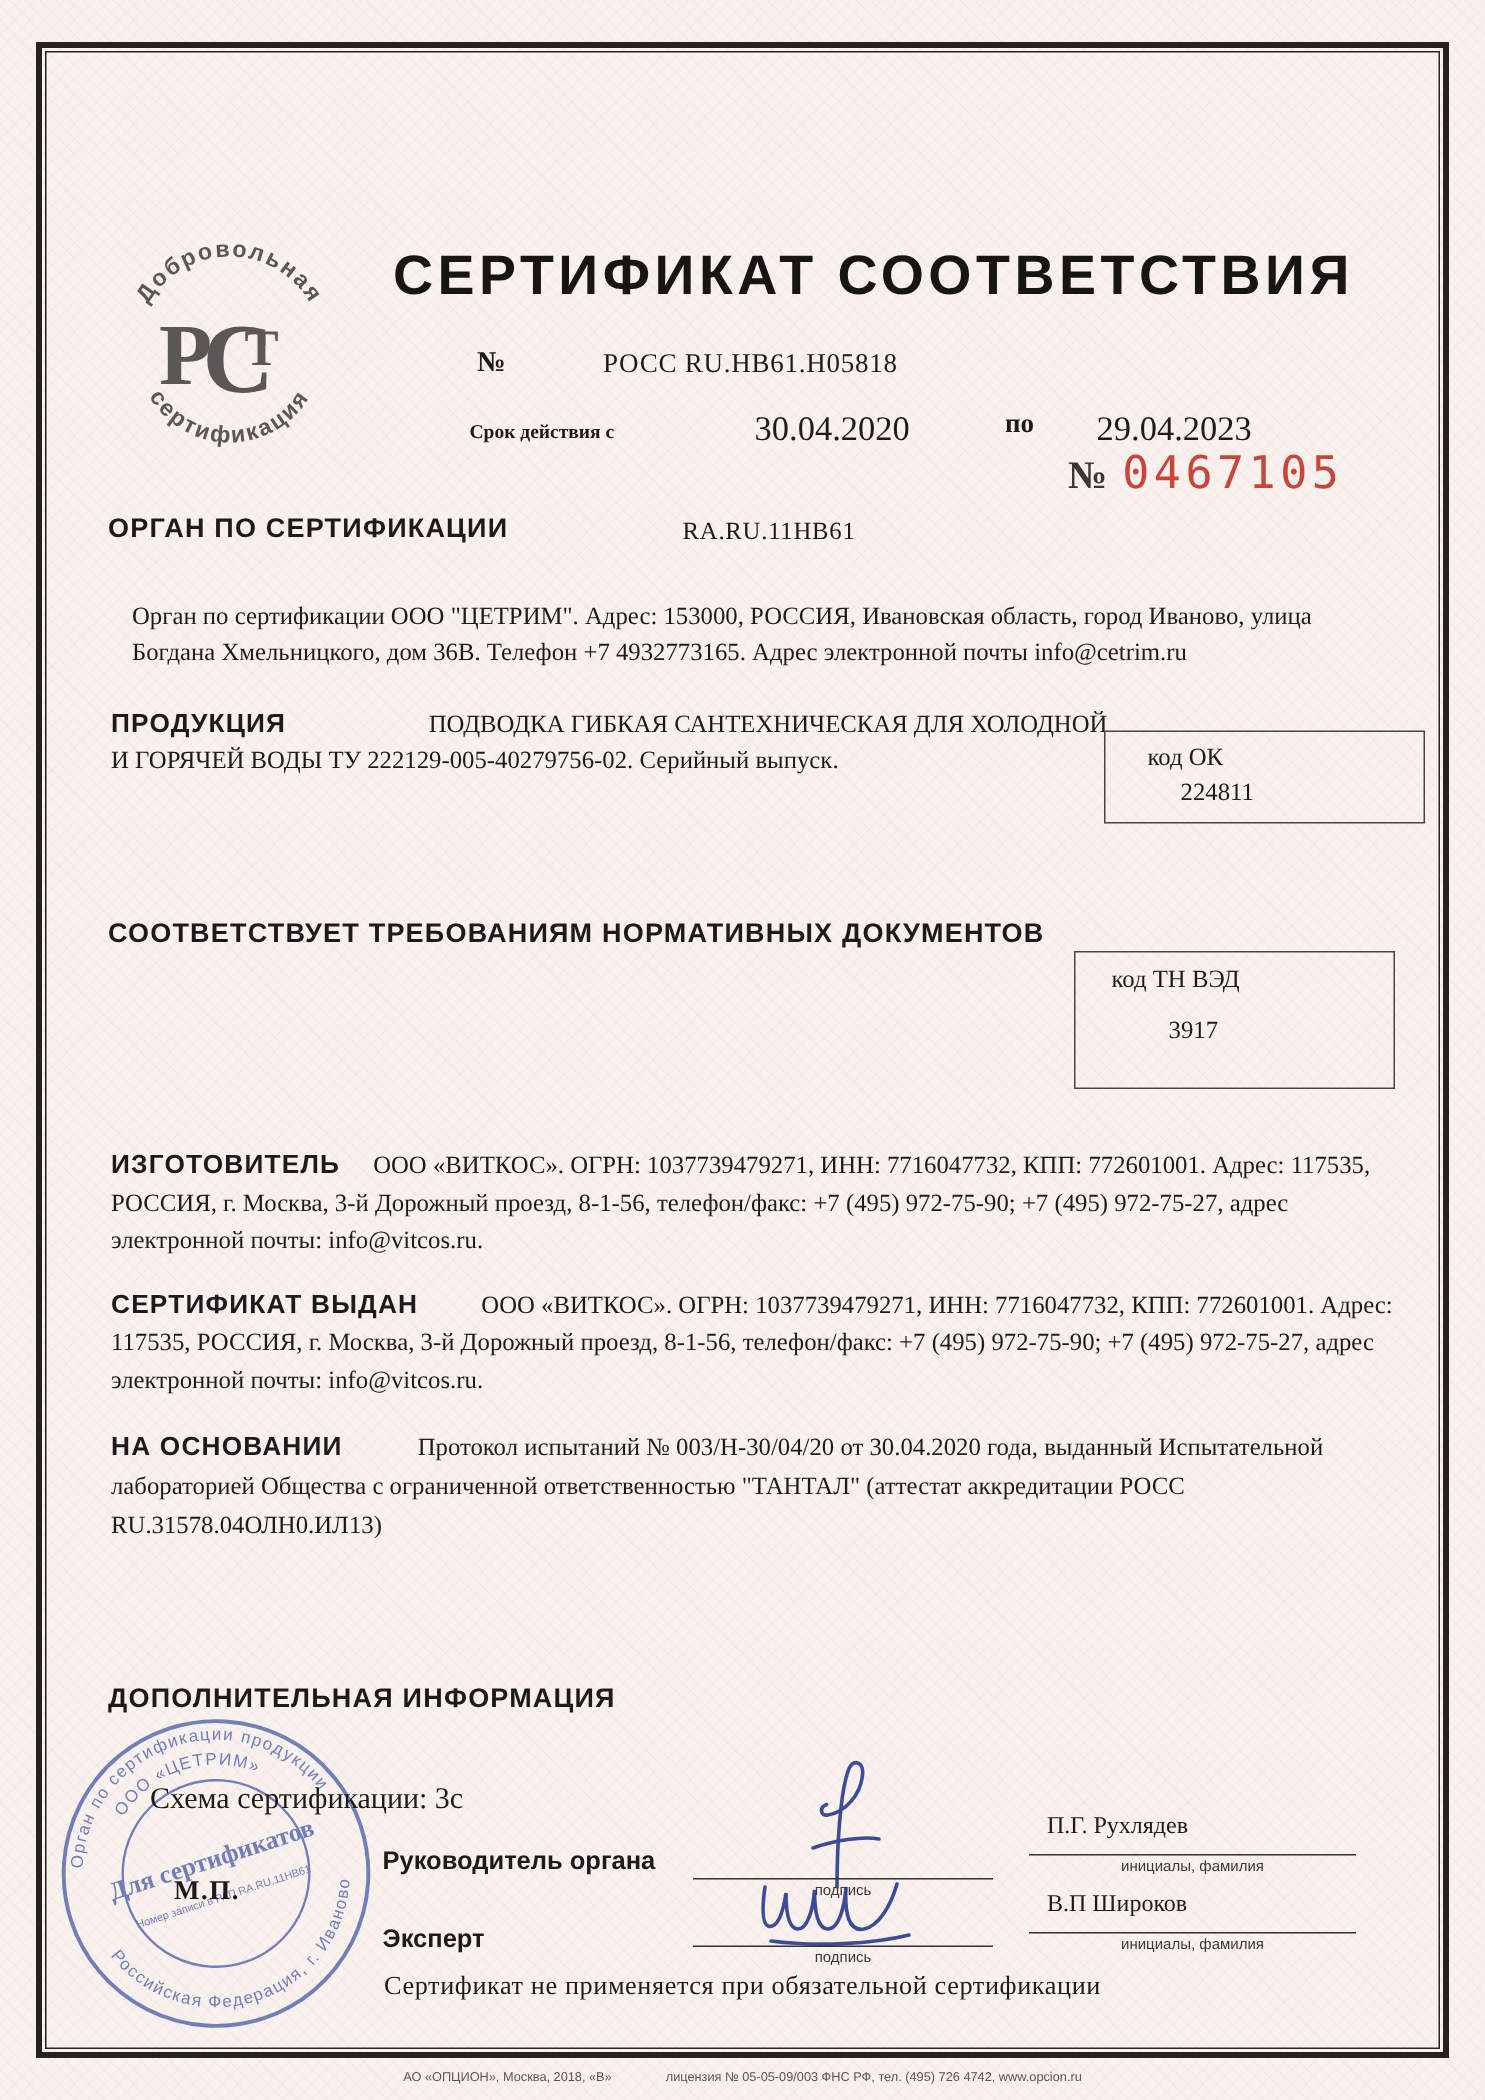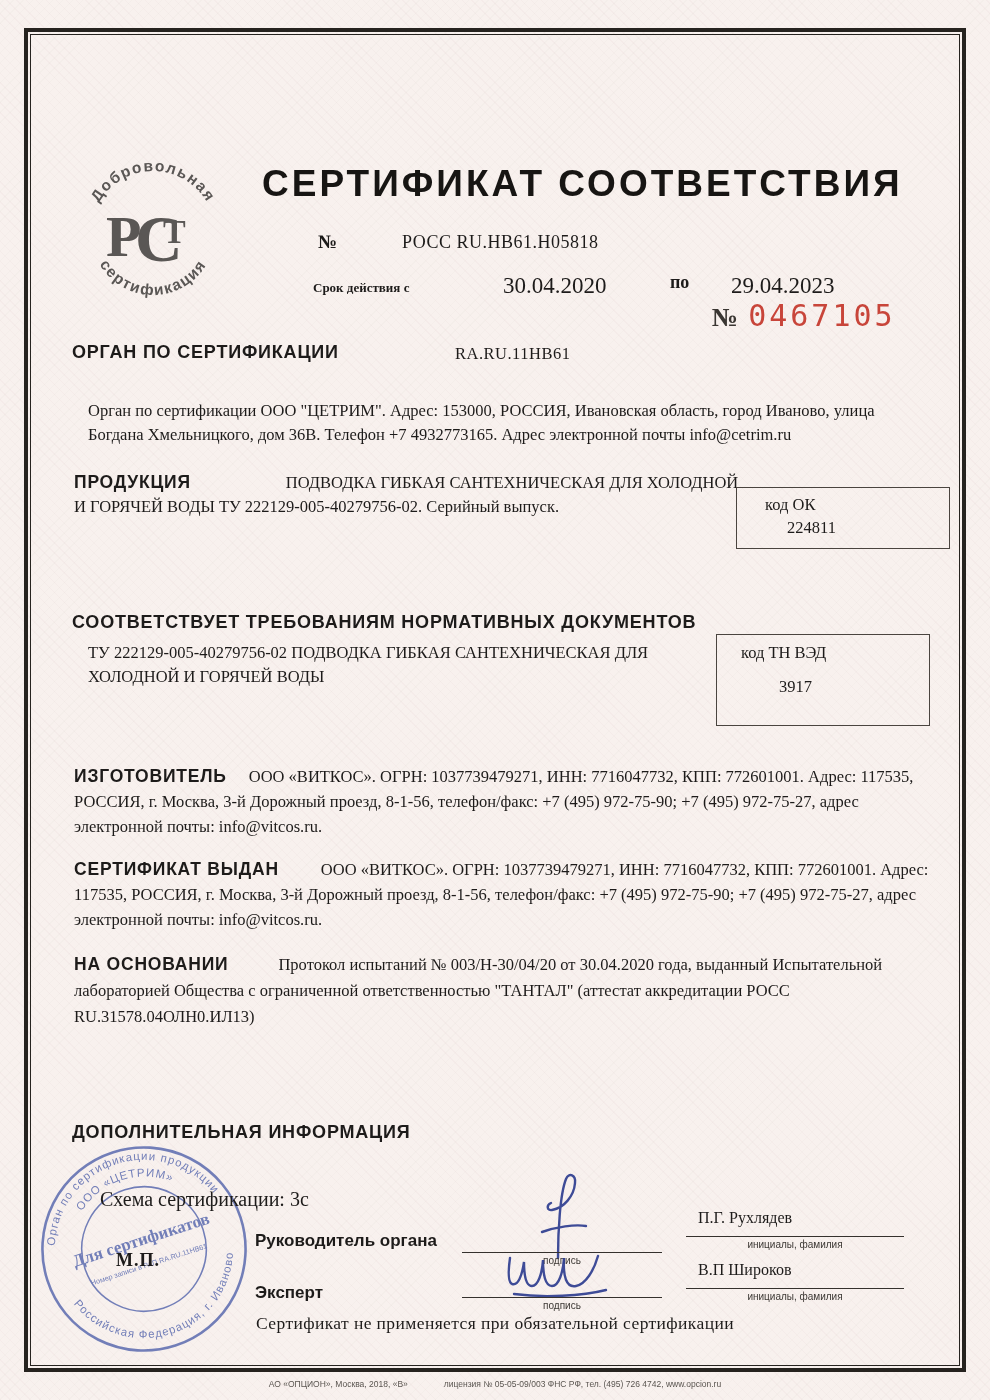--- a/index.html
+++ b/index.html
@@ -85,21 +85,20 @@
 
   <div class="abs para" style="left:74px;top:470px;width:680px;line-height:1.4;">
     <span class="label" style="margin-right:95px;">ПРОДУКЦИЯ</span><span class="serif">ПОДВОДКА ГИБКАЯ САНТЕХНИЧЕСКАЯ ДЛЯ ХОЛОДНОЙ И ГОРЯЧЕЙ ВОДЫ ТУ 222129-005-40279756-02. Серийный выпуск.</span>
   </div>
   <div class="abs code-box serif" style="left:716px;top:487px;width:214px;height:62px;margin-left:20px;">
     <div style="padding:7px 0 0 28px;">код ОК</div>
     <div style="padding:3px 0 0 50px;">224811</div>
   </div>
 
   <div class="abs label" style="left:72px;top:612px;">СООТВЕТСТВУЕТ ТРЕБОВАНИЯМ НОРМАТИВНЫХ ДОКУМЕНТОВ</div>
-  <div class="abs serif body-text" style="left:88px;top:641px;width:620px;">ТУ 222129-005-40279756-02 ПОДВОДКА ГИБКАЯ САНТЕХНИЧЕСКАЯ ДЛЯ ХОЛОДНОЙ И ГОРЯЧЕЙ ВОДЫ</div>
   <div class="abs code-box serif" style="left:716px;top:634px;width:214px;height:92px;">
     <div style="padding:8px 0 0 24px;">код ТН ВЭД</div>
     <div style="padding:14px 0 0 62px;">3917</div>
   </div>
 
   <div class="abs para" style="left:74px;top:763px;width:850px;">
     <span class="label" style="margin-right:22px;">ИЗГОТОВИТЕЛЬ</span><span class="serif">ООО «ВИТКОС». ОГРН: 1037739479271, ИНН: 7716047732, КПП: 772601001. Адрес: 117535, РОССИЯ, г. Москва, 3-й Дорожный проезд, 8-1-56, телефон/факс: +7 (495) 972-75-90; +7 (495) 972-75-27, адрес электронной почты: info@vitcos.ru.</span>
   </div>
 
   <div class="abs para" style="left:74px;top:856px;width:858px;">

